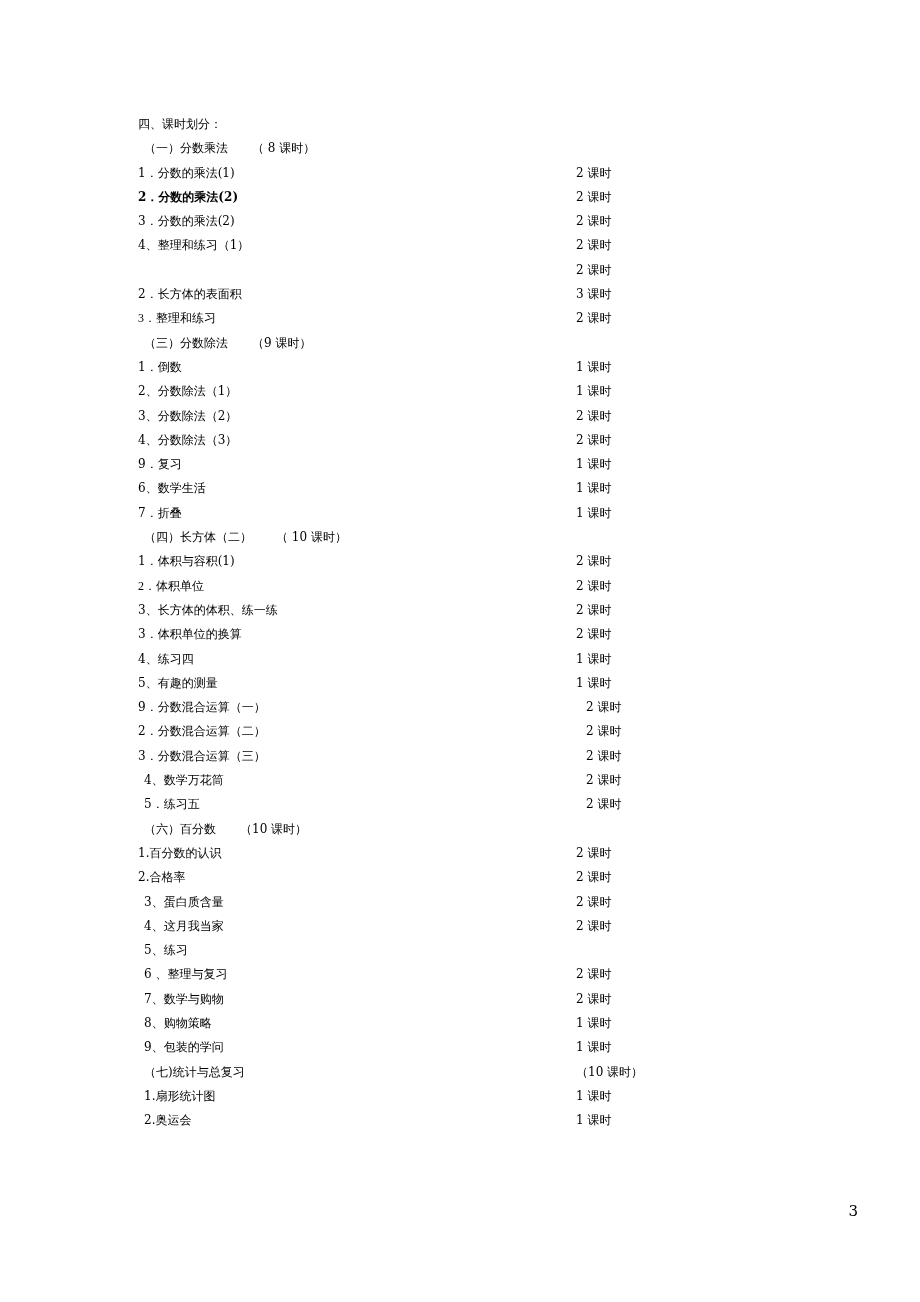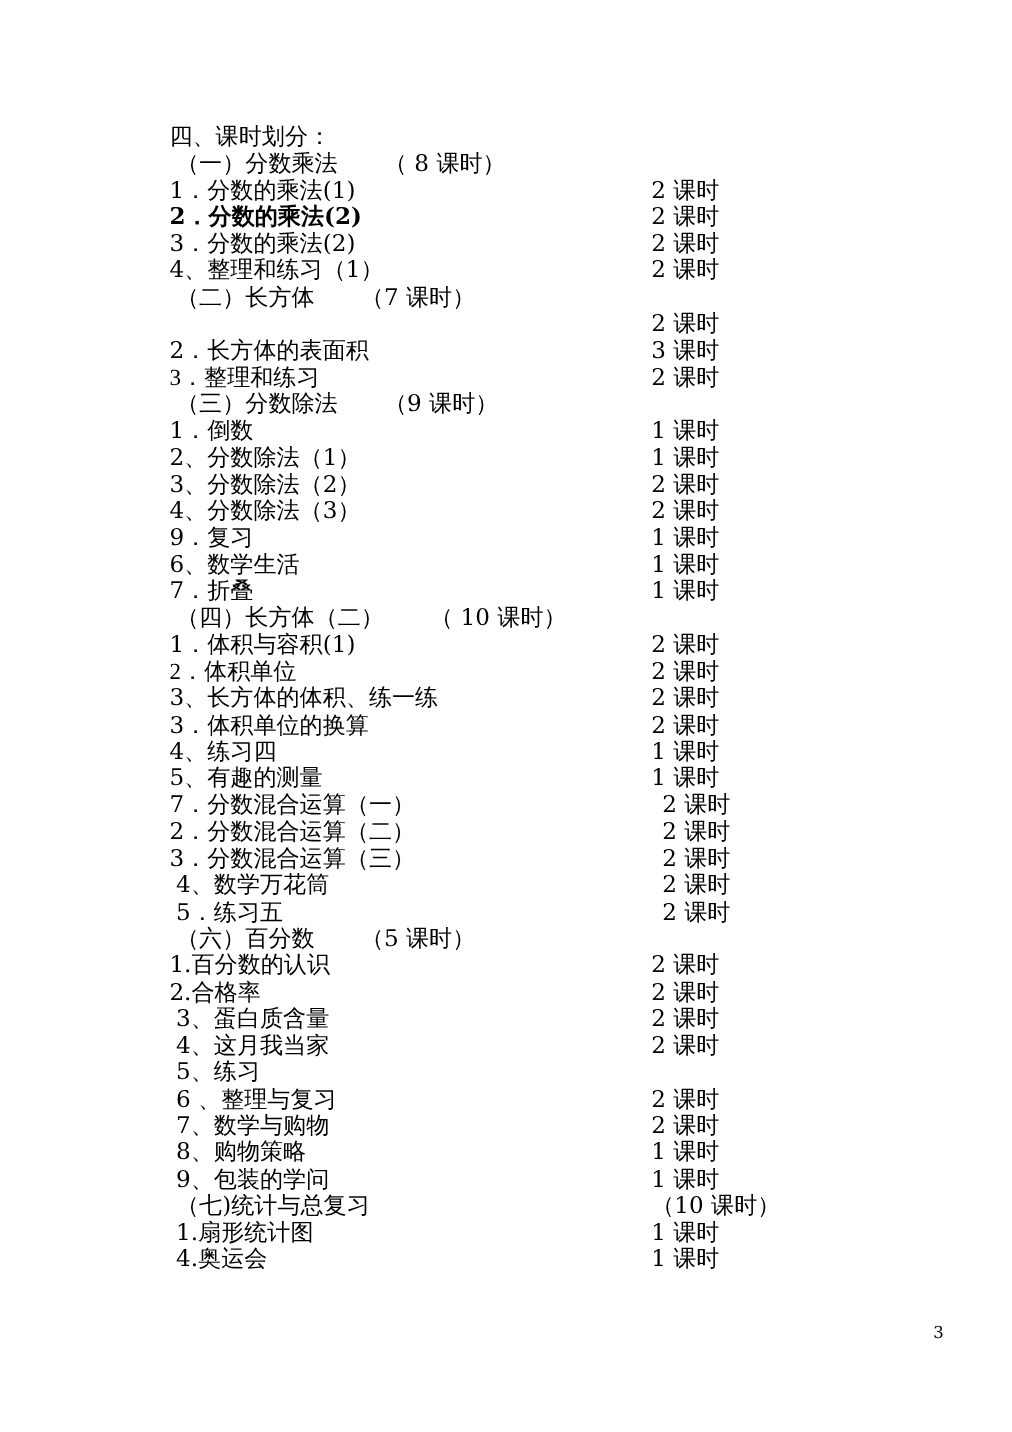--- a/index.html
+++ b/index.html
@@ -23,22 +23,21 @@
     position: absolute;
     left: 138px;
     top: 112px;
     width: 660px;
   }
   .row {
     position: relative;
     height: 24.3px;
     line-height: 24.3px;
     white-space: pre;
-    font-size: 21px;
-    margin-left: 16px;
+    font-size: 12px;
   }
   .row .label {
     position: absolute;
     left: 0;
     top: 0;
     white-space: pre;
   }
   .row .val {
     position: absolute;
     top: 0;
@@ -56,52 +55,51 @@
 <body>
 
 <div class="page">
   <div class="content" id="content">
       <div class="row"><span class="label" style="left: 0px;">四、课时划分：</span></div>
       <div class="row"><span class="label" style="left: 6px;">（一）分数乘法　　（ 8 课时）</span></div>
       <div class="row"><span class="label" style="left: 0px;">1．分数的乘法(1)</span><span class="val" style="left: 438px;">2 课时</span></div>
       <div class="row"><span class="label" style="left: 0px; font-weight: bold;">2．分数的乘法(2)</span><span class="val" style="left: 438px;">2 课时</span></div>
       <div class="row"><span class="label" style="left: 0px;">3．分数的乘法(2)</span><span class="val" style="left: 438px;">2 课时</span></div>
       <div class="row"><span class="label" style="left: 0px;">4、整理和练习（1）</span><span class="val" style="left: 438px;">2 课时</span></div>
-      <div class="row"><span class="label" style="left: 6px;">（二）长方体　　（7 课时）</span></div>
       <div class="row"><span class="val" style="left: 438px;">2 课时</span></div>
       <div class="row"><span class="label" style="left: 0px;">2．长方体的表面积</span><span class="val" style="left: 438px;">3 课时</span></div>
       <div class="row"><span class="label" style="left: 0px; font-family: Liberation Serif, serif;">3．整理和练习</span><span class="val" style="left: 438px;">2 课时</span></div>
       <div class="row"><span class="label" style="left: 6px;">（三）分数除法　　（9 课时）</span></div>
       <div class="row"><span class="label" style="left: 0px;">1．倒数</span><span class="val" style="left: 438px;">1 课时</span></div>
       <div class="row"><span class="label" style="left: 0px;">2、分数除法（1）</span><span class="val" style="left: 438px;">1 课时</span></div>
       <div class="row"><span class="label" style="left: 0px;">3、分数除法（2）</span><span class="val" style="left: 438px;">2 课时</span></div>
       <div class="row"><span class="label" style="left: 0px;">4、分数除法（3）</span><span class="val" style="left: 438px;">2 课时</span></div>
       <div class="row"><span class="label" style="left: 0px;">9．复习</span><span class="val" style="left: 438px;">1 课时</span></div>
       <div class="row"><span class="label" style="left: 0px;">6、数学生活</span><span class="val" style="left: 438px;">1 课时</span></div>
       <div class="row"><span class="label" style="left: 0px;">7．折叠</span><span class="val" style="left: 438px;">1 课时</span></div>
       <div class="row"><span class="label" style="left: 6px;">（四）长方体（二）　　（ 10 课时）</span></div>
       <div class="row"><span class="label" style="left: 0px;">1．体积与容积(1)</span><span class="val" style="left: 438px;">2 课时</span></div>
       <div class="row"><span class="label" style="left: 0px; font-family: Liberation Serif, serif;">2．体积单位</span><span class="val" style="left: 438px;">2 课时</span></div>
       <div class="row"><span class="label" style="left: 0px;">3、长方体的体积、练一练</span><span class="val" style="left: 438px;">2 课时</span></div>
       <div class="row"><span class="label" style="left: 0px;">3．体积单位的换算</span><span class="val" style="left: 438px;">2 课时</span></div>
       <div class="row"><span class="label" style="left: 0px;">4、练习四</span><span class="val" style="left: 438px;">1 课时</span></div>
       <div class="row"><span class="label" style="left: 0px;">5、有趣的测量</span><span class="val" style="left: 438px;">1 课时</span></div>
-      <div class="row"><span class="label" style="left: 0px;">7．分数混合运算（一）</span><span class="val" style="left: 448px;">2 课时</span></div>
+      <div class="row"><span class="label" style="left: 0px;">9．分数混合运算（一）</span><span class="val" style="left: 448px;">2 课时</span></div>
       <div class="row"><span class="label" style="left: 0px;">2．分数混合运算（二）</span><span class="val" style="left: 448px;">2 课时</span></div>
       <div class="row"><span class="label" style="left: 0px;">3．分数混合运算（三）</span><span class="val" style="left: 448px;">2 课时</span></div>
       <div class="row"><span class="label" style="left: 6px;">4、数学万花筒</span><span class="val" style="left: 448px;">2 课时</span></div>
       <div class="row"><span class="label" style="left: 6px;">5．练习五</span><span class="val" style="left: 448px;">2 课时</span></div>
-      <div class="row"><span class="label" style="left: 6px;">（六）百分数　　（5 课时）</span></div>
+      <div class="row"><span class="label" style="left: 6px;">（六）百分数　　（10 课时）</span></div>
       <div class="row"><span class="label" style="left: 0px;">1.百分数的认识</span><span class="val" style="left: 438px;">2 课时</span></div>
       <div class="row"><span class="label" style="left: 0px;">2.合格率</span><span class="val" style="left: 438px;">2 课时</span></div>
       <div class="row"><span class="label" style="left: 6px;">3、蛋白质含量</span><span class="val" style="left: 438px;">2 课时</span></div>
       <div class="row"><span class="label" style="left: 6px;">4、这月我当家</span><span class="val" style="left: 438px;">2 课时</span></div>
       <div class="row"><span class="label" style="left: 6px;">5、练习</span></div>
       <div class="row"><span class="label" style="left: 6px;">6 、整理与复习</span><span class="val" style="left: 438px;">2 课时</span></div>
       <div class="row"><span class="label" style="left: 6px; text-align: right;">7、数学与购物</span><span class="val" style="left: 438px;">2 课时</span></div>
       <div class="row"><span class="label" style="left: 6px;">8、购物策略</span><span class="val" style="left: 438px;">1 课时</span></div>
       <div class="row"><span class="label" style="left: 6px;">9、包装的学问</span><span class="val" style="left: 438px;">1 课时</span></div>
       <div class="row"><span class="label" style="left: 6px;">（七)统计与总复习</span><span class="val" style="left: 438px;">（10 课时）</span></div>
       <div class="row"><span class="label" style="left: 6px;">1.扇形统计图</span><span class="val" style="left: 438px;">1 课时</span></div>
-      <div class="row"><span class="label" style="left: 6px;">4.奥运会</span><span class="val" style="left: 438px;">1 课时</span></div>
+      <div class="row"><span class="label" style="left: 6px;">2.奥运会</span><span class="val" style="left: 438px;">1 课时</span></div>
     </div>
   <div class="page-number">3</div>
 </div>
 
 </body></html>

